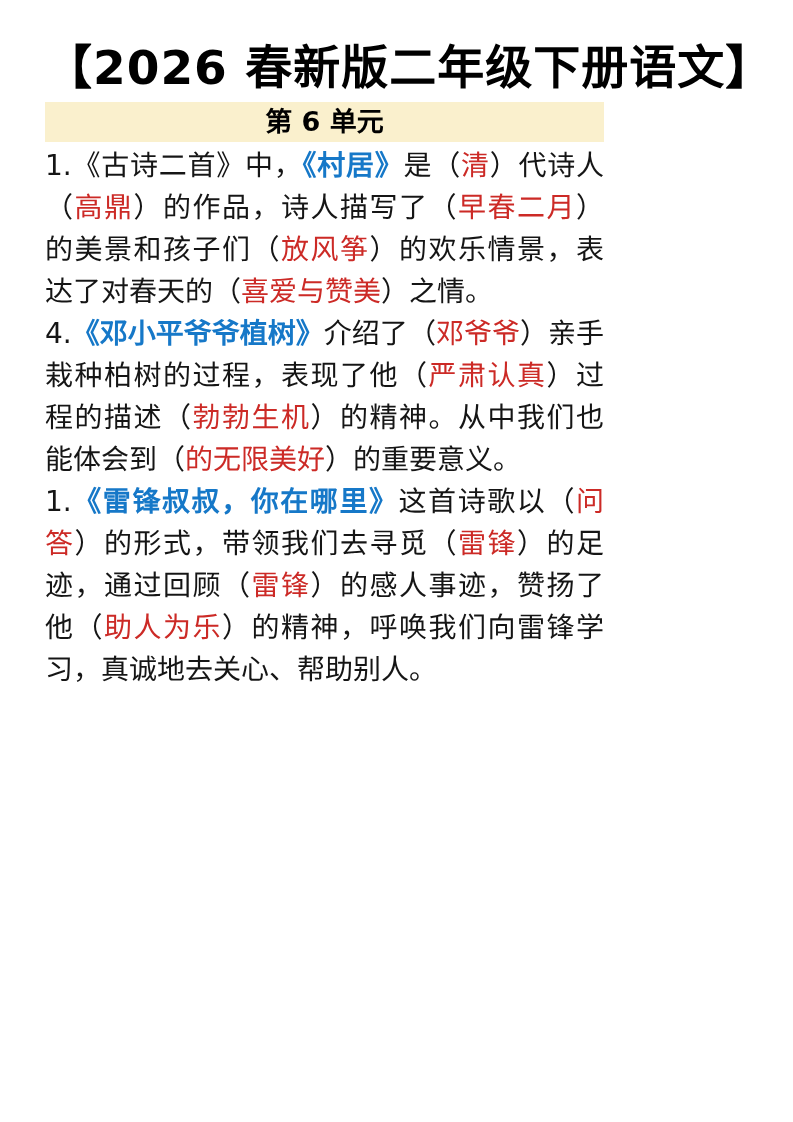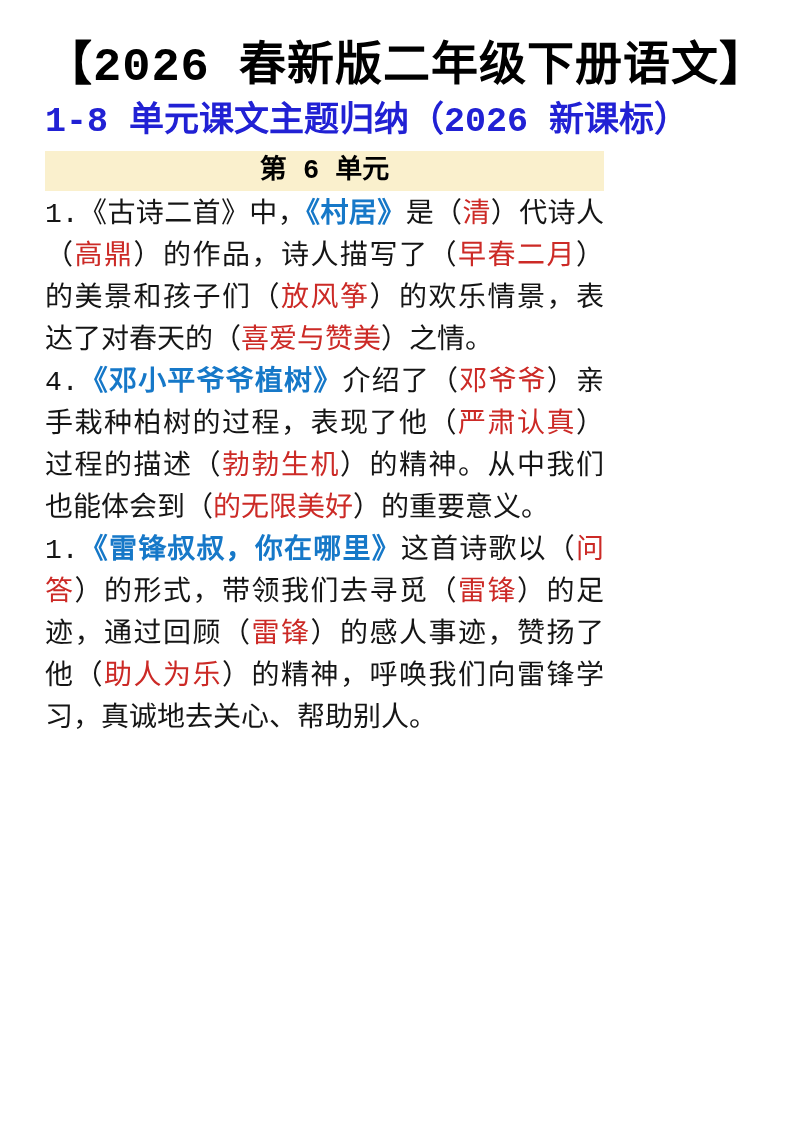--- a/index.html
+++ b/index.html
@@ -18,21 +18,20 @@
     height:1122px;
     margin:0 auto;
     font-family:"DejaVu Sans","Liberation Sans",sans-serif;
     overflow:hidden;
   }
   .page{
     width:649px;
     height:1122px;
     padding:40px 45px 12px 45px;
     background:var(--page-bg);
-    font-family:Liberation Mono, monospace;
   }
   .page-title{
     text-align:center;
     font-size:47px;
     font-weight:900;
     color:var(--title-black);
     letter-spacing:1px;
     line-height:1.2;
     margin-bottom:6px;
     white-space:nowrap;
@@ -65,21 +64,20 @@
   }
   .seg-k{color:var(--body-text);}
   .seg-b{color:var(--lesson-blue);font-weight:700;}
   .seg-r{color:var(--answer-red);}
 </style>
 </head>
 <body>
 
 <div class="page">
   <h1 class="page-title">【2026 春新版二年级下册语文】</h1>
-  <h2 class="page-subtitle">1-8 单元课文主题归纳（2026 新课标）</h2>
   <div id="sections">
       <div class="band">第 6 单元</div>
       <p class="para"><span class="seg-k">1.《古诗二首》中，</span><span class="seg-b">《村居》</span><span class="seg-k">是（</span><span class="seg-r">清</span><span class="seg-k">）代诗人（</span><span class="seg-r">高鼎</span><span class="seg-k">）的作品，诗人描写了（</span><span class="seg-r">早春二月</span><span class="seg-k">）的美景和孩子们（</span><span class="seg-r">放风筝</span><span class="seg-k">）的欢乐情景，表达了对春天的（</span><span class="seg-r">喜爱与赞美</span><span class="seg-k">）之情。</span></p>
       <p class="para"><span class="seg-k">4.</span><span class="seg-b">《邓小平爷爷植树》</span><span class="seg-k">介绍了（</span><span class="seg-r">邓爷爷</span><span class="seg-k">）亲手栽种柏树的过程，表现了他（</span><span class="seg-r">严肃认真</span><span class="seg-k">）过程的描述（</span><span class="seg-r">勃勃生机</span><span class="seg-k">）的精神。从中我们也能体会到（</span><span class="seg-r">的无限美好</span><span class="seg-k">）的重要意义。</span></p>
       <p class="para"><span class="seg-k">1.</span><span class="seg-b">《雷锋叔叔，你在哪里》</span><span class="seg-k">这首诗歌以（</span><span class="seg-r">问答</span><span class="seg-k">）的形式，带领我们去寻觅（</span><span class="seg-r">雷锋</span><span class="seg-k">）的足迹，通过回顾（</span><span class="seg-r">雷锋</span><span class="seg-k">）的感人事迹，赞扬了他（</span><span class="seg-r">助人为乐</span><span class="seg-k">）的精神，呼唤我们向雷锋学习，真诚地去关心、帮助别人。</span></p>
       <p class="para"></p>
     </div>
 </div>
 
 </body></html>

